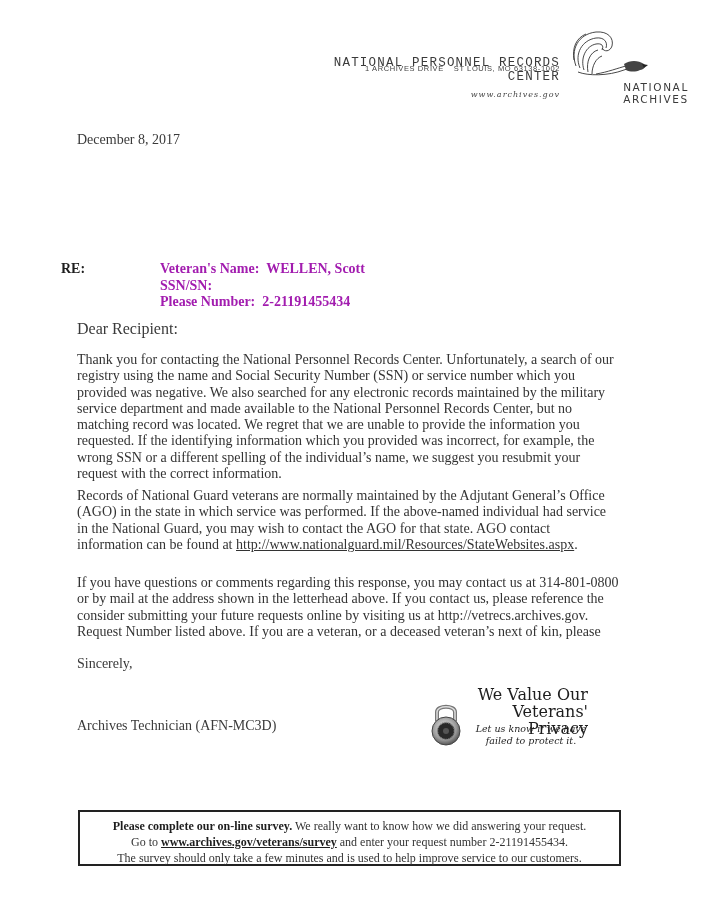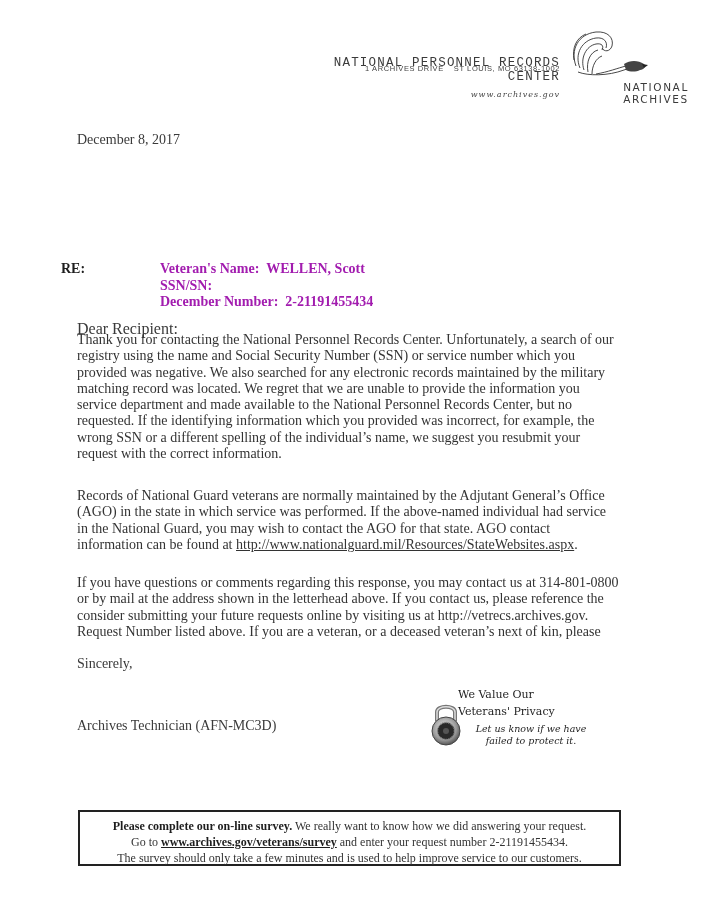--- a/index.html
+++ b/index.html
@@ -41,33 +41,33 @@
 
     .re-label { left: 61px; top: 261px; font-size: 14px; font-weight: bold; color: #1e1e1e; }
     .re-block { left: 160px; top: 261px; font-size: 14px; font-weight: bold; color: #a21caf; line-height: 16.5px; }
 
     .salutation { left: 77px; top: 320px; font-size: 16px; color: #3a3a3a; }
 
     .para {
       left: 77px; width: 560px; font-size: 14px; line-height: 16.3px; color: #333;
     }
     .para .ln { display: block; white-space: nowrap; }
-    .p1 { top: 332px; font-family: Liberation Serif, serif; }
+    .p1 { top: 352px; font-family: Liberation Serif, serif; }
     .p2 { top: 488px; }
     .p3 { top: 575px; }
     .link-u { text-decoration: underline; }
 
     .sincerely { left: 77px; top: 656px; font-size: 14px; color: #3a3a3a; }
     .signature { left: 77px; top: 718px; font-size: 14px; color: #3a3a3a; }
 
     
     .lock { left: 427px; top: 701px; width: 38px; height: 46px; }
     .badge-title {
-      left: 458px; top: 686px; width: 130px; text-align: left;
-      font-family: "DejaVu Serif", serif; font-size: 11px; line-height: 17px; color: #1e1e1e;
+      left: 458px; top: 686px; width: 130px; text-align: right;
+      font-family: "DejaVu Serif", serif; font-size: 16px; line-height: 17px; color: #1e1e1e;
     }
     .badge-sub {
       left: 462px; top: 723px; width: 120px; text-align: center;
       font-family: "DejaVu Serif", serif; font-style: italic; font-size: 9.5px; line-height: 12px; color: #1e1e1e; margin-left: 9px;
     }
 
     
     .survey-box {
       left: 78px; top: 810px; width: 543px; height: 56px;
       border: 2px solid #222; box-sizing: border-box;
@@ -111,33 +111,33 @@
 <div class="abs re-block">
   <div>
     <span>Veteran's Name:</span>&nbsp;
     <span>WELLEN, Scott</span>
   </div>
   <div>
     <span>SSN/SN:</span>
     <span></span>
   </div>
   <div>
-    <span>December Number:</span>&nbsp;
+    <span>Please Number:</span>&nbsp;
     <span>2-21191455434</span>
   </div>
 </div>
 
 <div class="abs salutation">Dear Recipient:</div>
 
 <div class="abs para p1">
   <span class="ln">Thank you for contacting the National Personnel Records Center.  Unfortunately, a search of our</span>
   <span class="ln">registry using the name and Social Security Number (SSN) or service number which you</span>
   <span class="ln">provided was negative.  We also searched for any electronic records maintained by the military</span>
+  <span class="ln">service department and made available to the National Personnel Records Center, but no</span>
   <span class="ln">matching record was located.  We regret that we are unable to provide the information you</span>
-  <span class="ln">service department and made available to the National Personnel Records Center, but no</span>
   <span class="ln">requested.  If the identifying information which you provided was incorrect, for example, the</span>
   <span class="ln">wrong SSN or a different spelling of the individual’s name, we suggest you resubmit your</span>
   <span class="ln">request with the correct information.</span>
 </div>
 
 <div class="abs para p2">
   <span class="ln">Records of National Guard veterans are normally maintained by the Adjutant General’s Office</span>
   <span class="ln">(AGO) in the state in which service was performed.  If the above-named individual had service</span>
   <span class="ln">in the National Guard, you may wish to contact the AGO for that state.  AGO contact</span>
   <span class="ln"><span>information can be found at </span><a class="link-u" style="color:inherit">http://www.nationalguard.mil/Resources/StateWebsites.aspx</a><span>.</span></span>

